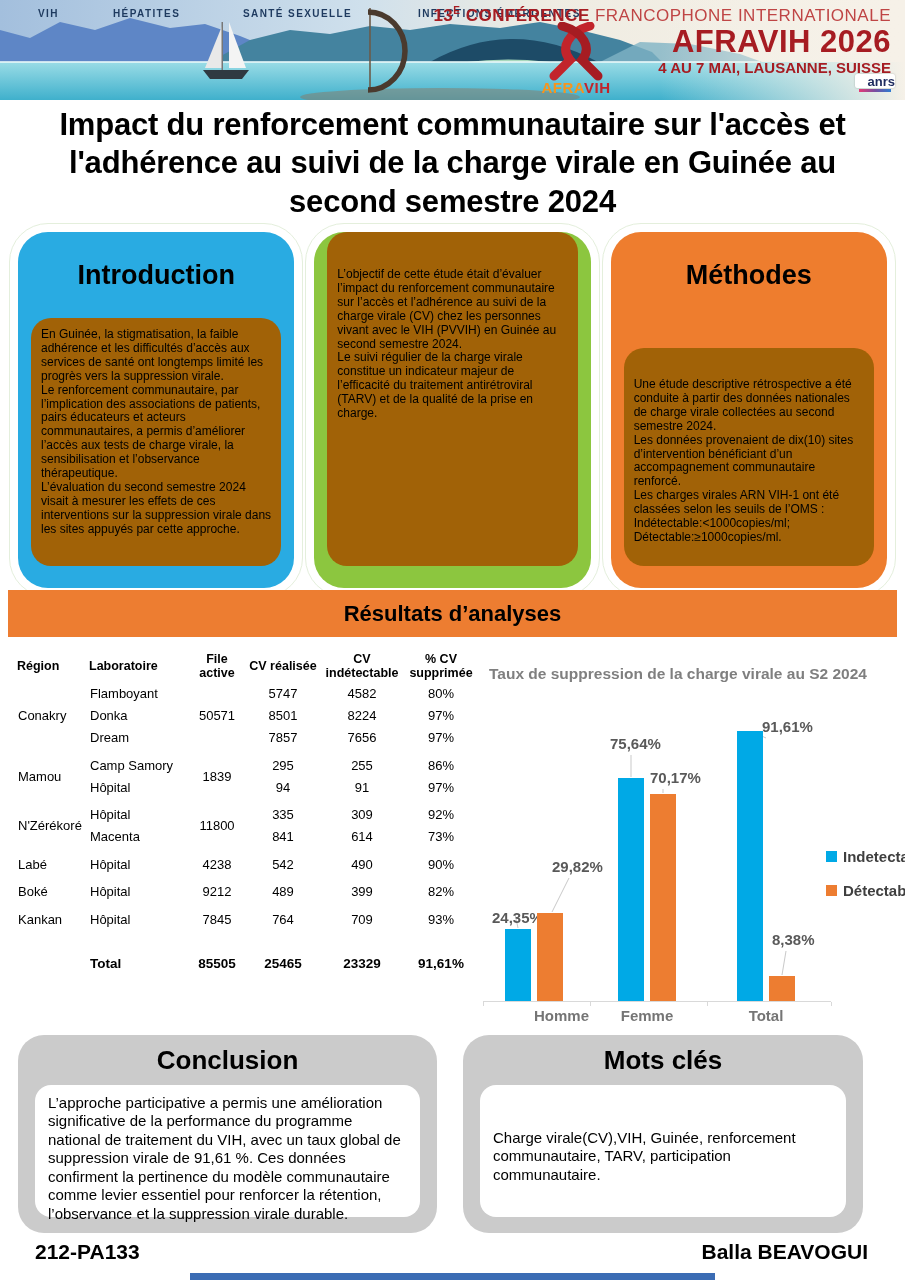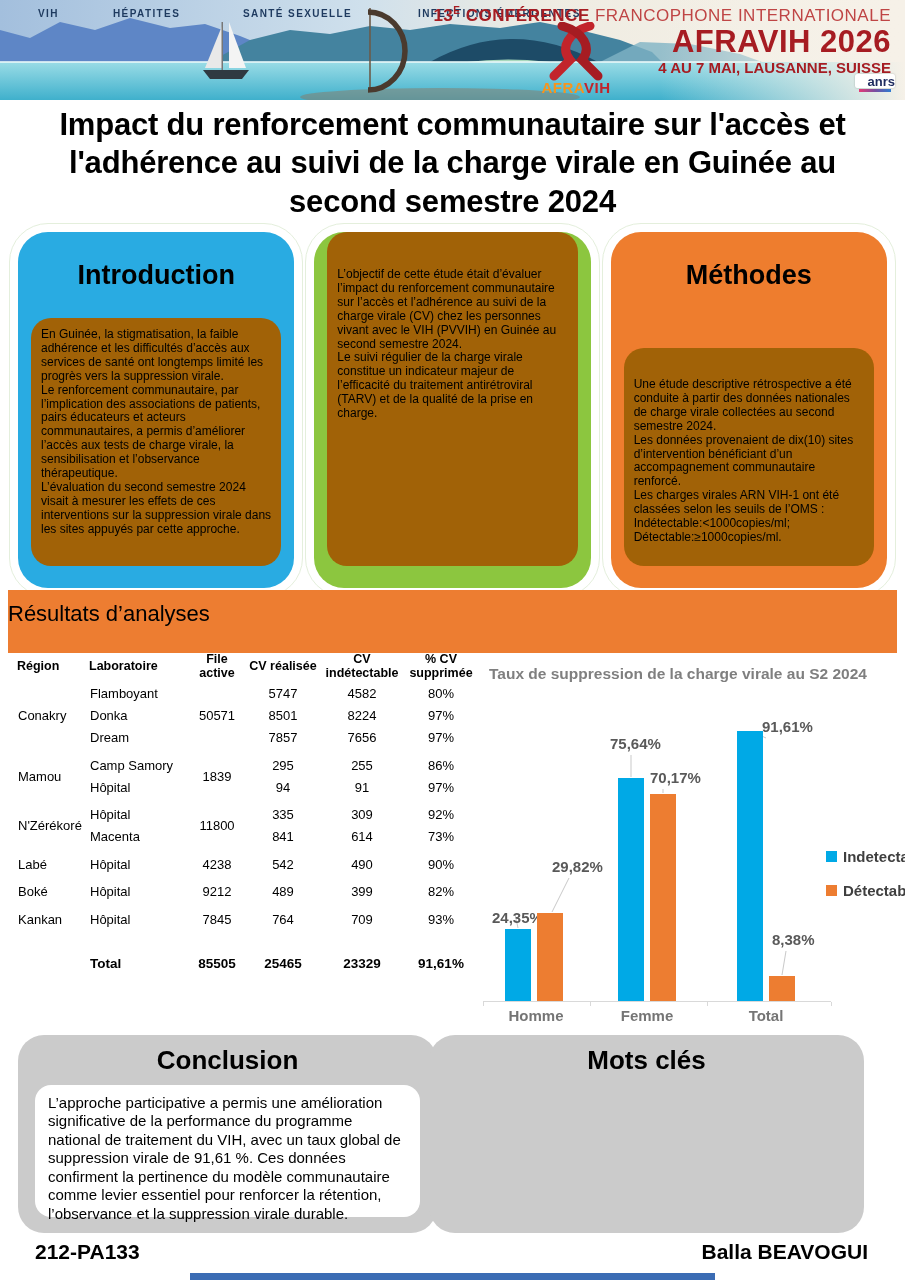--- a/index.html
+++ b/index.html
@@ -37,22 +37,22 @@
            display:flex; gap:20px; }
   .tbox { flex:1; border-radius:30px; display:flex; flex-direction:column; outline:1px solid #e4efdc; outline-offset:8px; }
   .tbox.blue { background:#29abe2; } .tbox.green { background:#8cc63f; } .tbox.orange { background:#ee7d2e; }
   .tbox h2 { text-align:center; font-size:27px; font-weight:bold; color:#000; padding-top:28px; height:86px; }
   .tbox .inner { background:#a16207; border-radius:20px; margin:0 13px 22px 13px; flex:1;
                  padding:10px 10px; font-size:12px; line-height:1.16; white-space:pre-line; }
   .tbox.green .inner { padding-top:36px; }
   .tbox.orange .inner { padding-top:30px;margin-top:30px; }
 
   
-  .res-banner { position:absolute; top:590px; left:8px; width:889px; height:63px; background:#ed7d31;
-                text-align:left; font-size:22px; font-weight:normal; line-height:47px; }
+  .res-banner { position:absolute; top:590px; left:8px; width:889px; height:47px; background:#ed7d31;
+                text-align:center; font-size:22px; font-weight:bold; line-height:47px; }
 
   
   .rtable { position:absolute; top:650px; left:16px; width:462px; border-collapse:collapse; }
   .rtable th { font-size:12.5px; font-weight:bold; text-align:center; vertical-align:middle; padding:2px 1px; line-height:1.15; }
   .rtable th.h-reg, .rtable th.h-lab { text-align:left; }
   .rtable td { font-size:13px; padding:3.5px 2px; vertical-align:middle; }
   .c-region { text-align:left; } .c-lab { text-align:left; }
   .c-num { text-align:center; }
   tbody.grp:not(:first-of-type) tr:first-child td { padding-top:9px; }
   tbody.totalrow td { font-weight:bold; font-size:13.5px; padding-top:26px; }
@@ -67,21 +67,21 @@
   .chart .dlabel { position:absolute; font-size:15px; font-weight:bold; color:#595959; white-space:nowrap; }
   .chart .cat { position:absolute; top:352px; width:90px; text-align:center; font-size:15px; font-weight:bold; color:#757575; }
   .chart .legend { position:absolute; left:343px; top:193px; }
   .chart .litem { display:flex; align-items:center; margin-bottom:17px; }
   .chart .sw { width:11px; height:11px; margin-right:6px; flex:none; }
   .chart .ltxt { font-size:15px; font-weight:bold; color:#3f3f3f; white-space:nowrap; }
   .chart svg.lines { position:absolute; inset:0; pointer-events:none; }
 
   
   .gbox { position:absolute; top:1035px; height:198px; background:#cbcbcb; border-radius:26px; }
-  .gbox.concl { left:18px; width:419px; } .gbox.keys { left:429px; width:435px; }
+  .gbox.concl { left:18px; width:419px; } .gbox.keys { left:463px; width:400px; }
   .gbox h2 { text-align:center; font-size:26px; font-weight:bold; padding-top:10px; height:48px; }
   .gbox .inner { background:#fff; border-radius:16px; margin:2px 17px 0 17px; height:132px;
                  padding:9px 13px; font-size:15px; line-height:1.23; }
   .gbox.keys .inner { padding-top:44px; }
 
   
   .pid { position:absolute; left:35px; top:1240px; font-size:21px; font-weight:bold; }
   .author { position:absolute; right:37px; top:1240px; font-size:21px; font-weight:bold; }
   .bottom-bar { position:absolute; left:190px; bottom:0; width:525px; height:7px; background:#3b6cb4; }
 </style>
@@ -319,21 +319,21 @@
       </div>
       <div class="litem">
         <span class="sw" style="background: rgb(237, 125, 49);"></span>
         <span class="ltxt">Détectable</span>
       </div>
     </div>
 <div class="bar" style="left: 22px; top: 274px; height: 72px; background: rgb(0, 169, 230);"></div>
     <div class="dlabel" style="left: 9px; top: 254px;">24,35%</div>
     <div class="bar" style="left: 54px; top: 258px; height: 88px; background: rgb(237, 125, 49);"></div>
     <div class="dlabel" style="left: 69px; top: 203px;">29,82%</div>
-    <div class="cat" style="left: 8px;">Homme</div>
+    <div class="cat" style="left: 16px; text-align: right;">Homme</div>
     <div class="bar" style="left: 135px; top: 123px; height: 223px; background: rgb(0, 169, 230);"></div>
     <div class="dlabel" style="left: 127px; top: 80px;">75,64%</div>
     <div class="bar" style="left: 167px; top: 139px; height: 207px; background: rgb(237, 125, 49);"></div>
     <div class="dlabel" style="left: 167px; top: 114px; text-align: center;">70,17%</div>
     <div class="cat" style="left: 119px;">Femme</div>
     <div class="bar" style="left: 254px; top: 76px; height: 270px; background: rgb(0, 169, 230);"></div>
     <div class="dlabel" style="left: 279px; top: 63px;">91,61%</div>
     <div class="bar" style="left: 286px; top: 321px; height: 25px; background: rgb(237, 125, 49);"></div>
     <div class="dlabel" style="left: 289px; top: 276px;">8,38%</div>
     <div class="cat" style="left: 238px;">Total</div>
@@ -342,17 +342,18 @@
     <div class="tick" style="left: 224px;"></div>
     <div class="tick" style="left: 348px;"></div>
   </div>
 
 <div class="gbox concl">
   <h2>Conclusion</h2>
   <div class="inner">L’approche participative a permis une amélioration significative de la performance du programme national de traitement du VIH, avec un taux global de suppression virale de 91,61 %. Ces données confirment la pertinence du modèle communautaire comme levier essentiel pour renforcer la rétention, l’observance et la suppression virale durable.</div>
 </div>
 <div class="gbox keys">
   <h2>Mots clés</h2>
+  <div class="inner">Charge virale(CV),VIH, Guinée, renforcement communautaire, TARV, participation communautaire.</div>
 </div>
 
 <div class="pid">212-PA133</div>
 <div class="author">Balla BEAVOGUI</div>
 <div class="bottom-bar"></div>
 
 </body></html>

